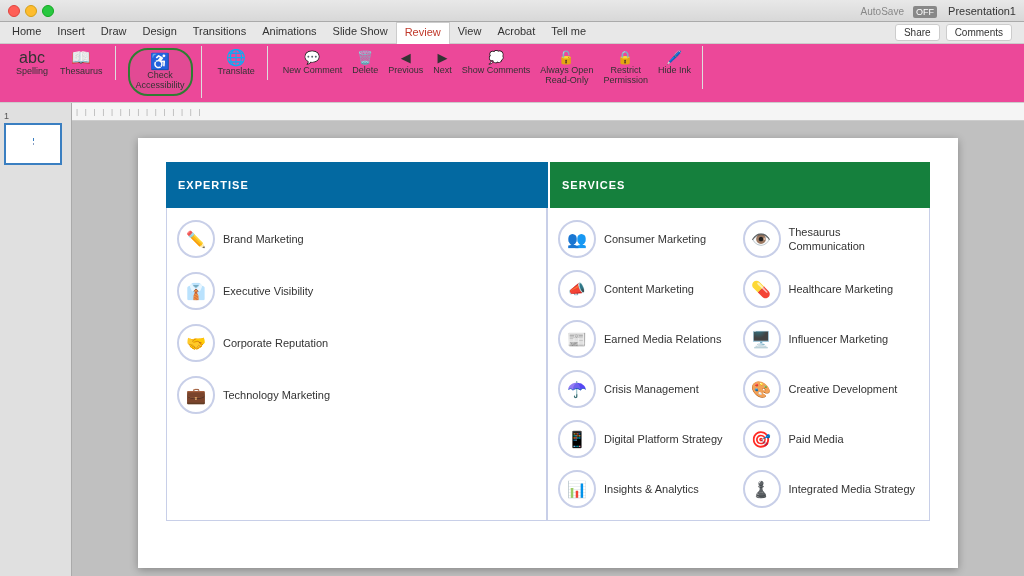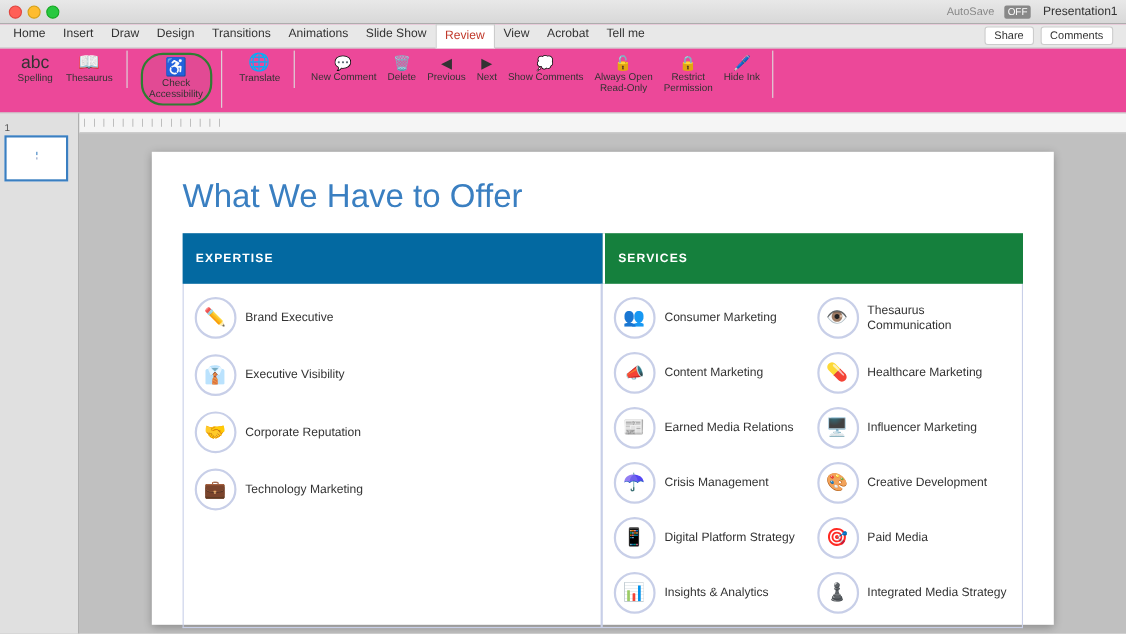--- a/index.html
+++ b/index.html
@@ -193,35 +193,34 @@
 
   <div class="slide-view-area">
 
     <div class="ruler-h">
       <span style="color:#aaa;font-size:8px;">|&nbsp;&nbsp;&nbsp;|&nbsp;&nbsp;&nbsp;|&nbsp;&nbsp;&nbsp;|&nbsp;&nbsp;&nbsp;|&nbsp;&nbsp;&nbsp;|&nbsp;&nbsp;&nbsp;|&nbsp;&nbsp;&nbsp;|&nbsp;&nbsp;&nbsp;|&nbsp;&nbsp;&nbsp;|&nbsp;&nbsp;&nbsp;|&nbsp;&nbsp;&nbsp;|&nbsp;&nbsp;&nbsp;|&nbsp;&nbsp;&nbsp;|&nbsp;&nbsp;&nbsp;|</span>
     </div>
 
     <div class="slide-container">
       <div class="slide">
 
-        <div class="slide-title">What We Have to Offer</div>
 
         <div class="table-container">
           <div class="table-header">
             <div class="th-expertise">EXPERTISE</div>
             <div class="th-services">SERVICES</div>
           </div>
           <div class="table-body">
 
             <div class="col-expertise">
               <div style="display:flex;flex-direction:column;gap:6px;">
 
                 <div class="service-item">
                   <div class="service-icon">✏️</div>
-                  <div class="service-text">Brand Executive</div>
+                  <div class="service-text">Brand Marketing</div>
                 </div>
 
                 <div class="service-item">
                   <div class="service-icon">👔</div>
                   <div class="service-text">Executive Visibility</div>
                 </div>
 
                 <div class="service-item">
                   <div class="service-icon">🤝</div>
                   <div class="service-text">Corporate Reputation</div>

